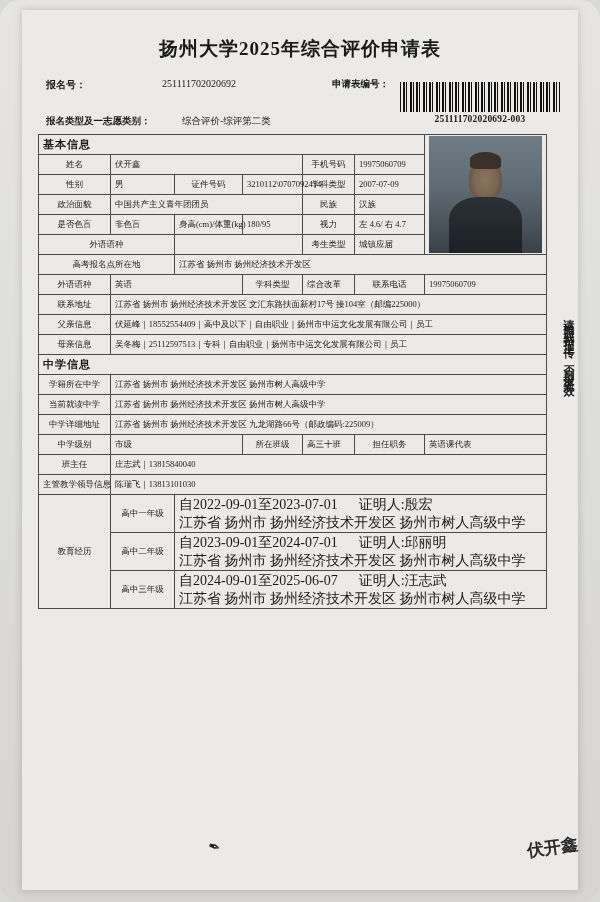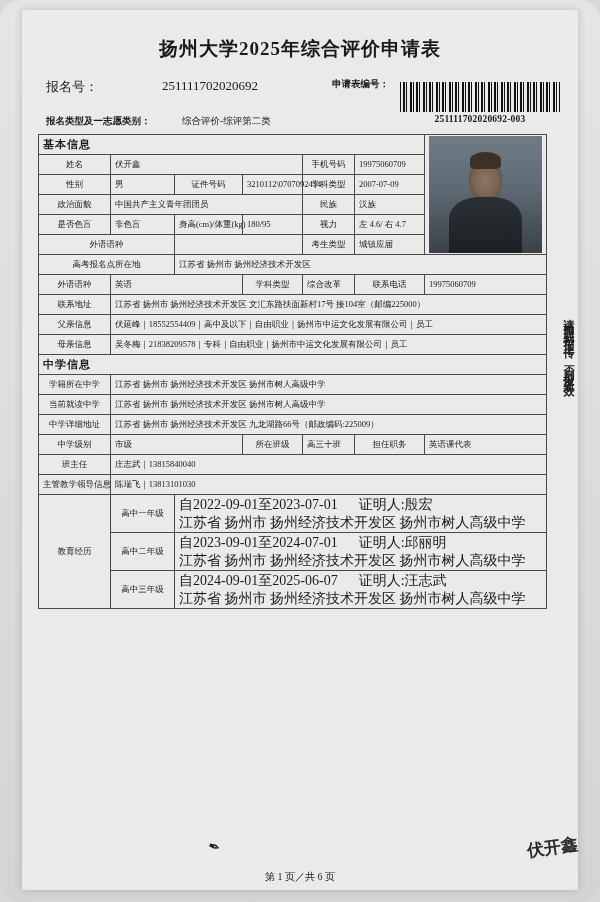--- a/index.html
+++ b/index.html
@@ -23,22 +23,22 @@
     box-shadow:0 0 8px rgba(0,0,0,0.18);
   }
   .title {
     position:absolute; left:0; top:26px; width:556px;
     text-align:center;
     font-size:19px; font-weight:bold;
     letter-spacing:1px;
   }
 
   
-  .meta-baoming { position:absolute; left:24px; top:68px; font-size:13px; font-weight:normal; }
-  .meta-baoming-val { position:absolute; left:140px; top:68px; font-size:13px; }
+  .meta-baoming { position:absolute; left:24px; top:68px; font-size:10px; font-weight:bold; }
+  .meta-baoming-val { position:absolute; left:140px; top:68px; font-size:10px; }
   .meta-shenqing { position:absolute; left:310px; top:68px; font-size:9.5px; font-weight:bold; }
   .meta-type { position:absolute; left:24px; top:105px; font-size:9.5px; font-weight:bold; }
   .meta-type-val { position:absolute; left:160px; top:105px; font-size:9.5px; }
 
   .barcode {
     position:absolute; left:378px; top:72px; width:160px; height:30px;
     background:
       repeating-linear-gradient(90deg,
         #111 0 1px, #eceae8 1px 3px, #111 3px 5px, #eceae8 5px 6px,
         #111 6px 7px, #eceae8 7px 10px, #111 10px 12px, #eceae8 12px 13px);
@@ -214,21 +214,21 @@
         <td class="val" colspan="6">江苏省 扬州市 扬州经济技术开发区 文汇东路扶面新村17号 接104室（邮编225000）</td>
       </tr>
 
       <tr>
         <td class="lbl">父亲信息</td>
         <td class="val" colspan="6">伏延峰｜18552554409｜高中及以下｜自由职业｜扬州市中运文化发展有限公司｜员工</td>
       </tr>
 
       <tr>
         <td class="lbl">母亲信息</td>
-        <td class="val" colspan="6">吴冬梅｜21838209578｜专科｜自由职业｜扬州市中运文化发展有限公司｜员工</td>
+        <td class="val" colspan="6">吴冬梅｜25112597513｜专科｜自由职业｜扬州市中运文化发展有限公司｜员工</td>
       </tr>
 
       <tr>
         <td class="sect" colspan="7">中学信息</td>
       </tr>
 
       <tr>
         <td class="lbl">学籍所在中学</td>
         <td class="val" colspan="6">江苏省 扬州市 扬州经济技术开发区 扬州市树人高级中学</td>
       </tr>
@@ -294,15 +294,14 @@
         </td>
       </tr>
     </tbody>
       </table>
 
     <div class="side-note">请拍照或扫描上传，否则报名无效</div>
 
     <div class="pen">✒</div>
     <div class="sign">伏开鑫</div>
 
-    <div class="pageno">第 1 页／共 6 页</div>
   </div>
 </div>
 
 </body></html>

